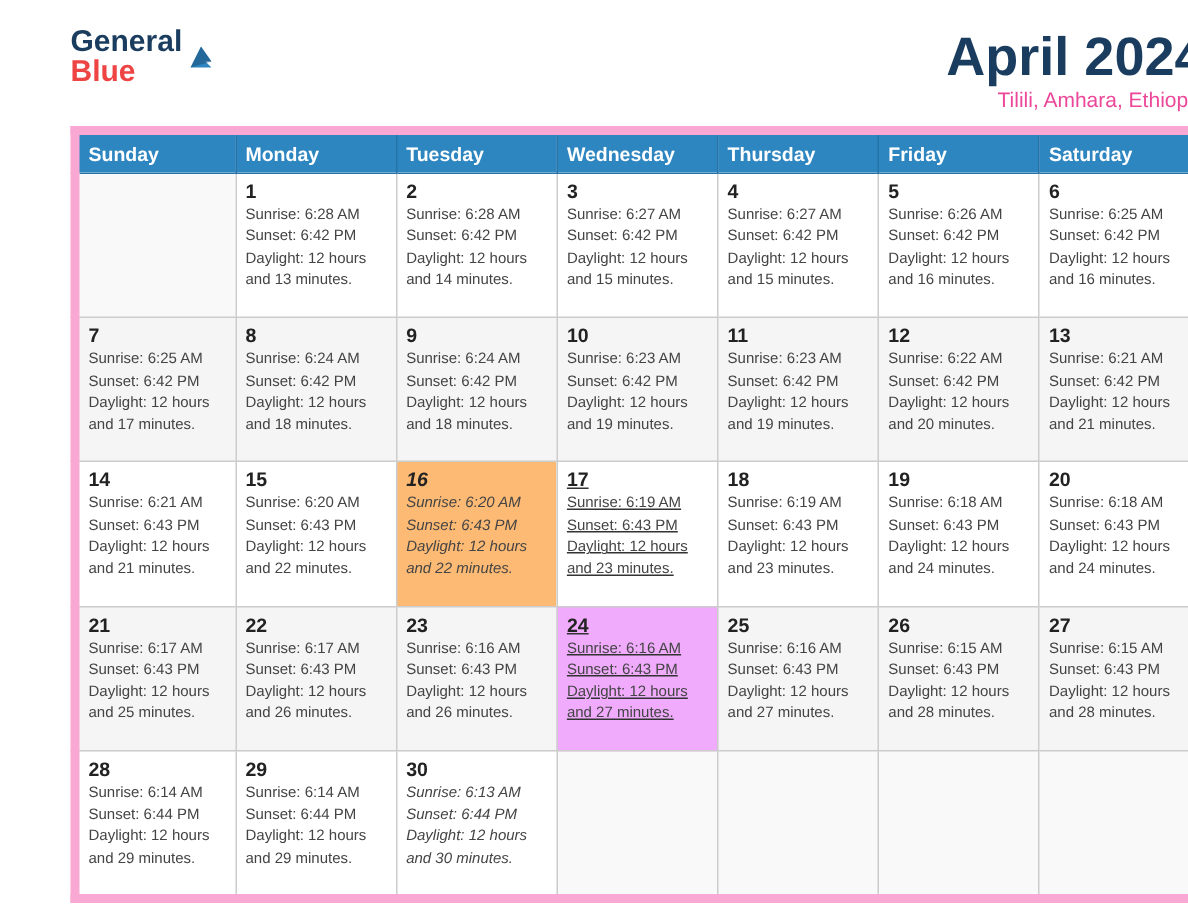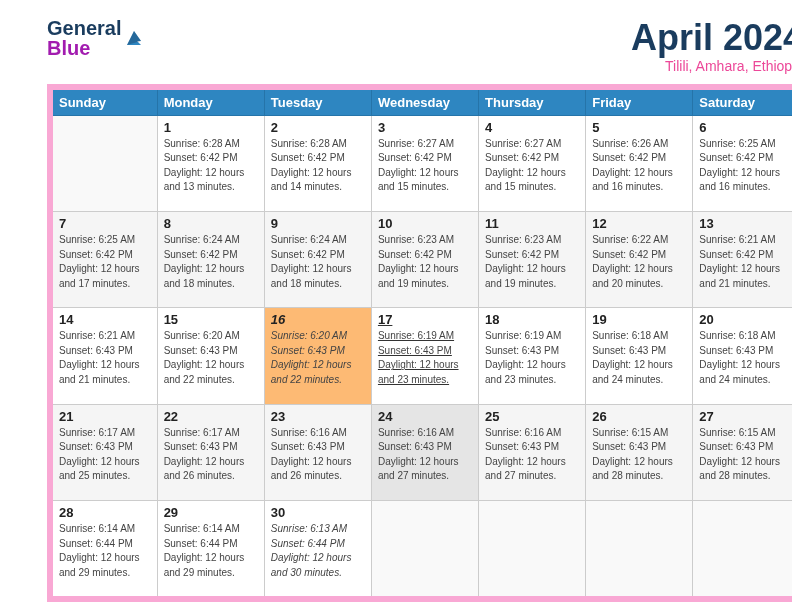--- a/index.html
+++ b/index.html
@@ -85,21 +85,21 @@
   </style>
 </head>
 <body>
 
 <div class="page">
   <div class="header">
     <div class="logo">
       <div style="display:flex;align-items:center;gap:2px;">
         <div style="display:flex;flex-direction:column;line-height:1;">
           <span style="font-size:20px;font-weight:bold;color:#1a3c5e;">General</span>
-          <span style="font-size:20px;font-weight:bold;color:#a21caf;">Blue</span>
+          <span style="font-size:20px;font-weight:bold;color:#ef4444;">Blue</span>
         </div>
         <svg width="22" height="22" viewBox="0 0 22 22">
           <polygon points="4,18 11,4 18,14 14,14 18,18" fill="#2e86c1"></polygon>
           <polygon points="4,18 11,4 18,14" fill="#1a3c5e" opacity="0.4"></polygon>
         </svg>
       </div>
     </div>
     <div class="title-area">
       <div class="month-title">April 2024</div>
       <div class="subtitle">Tilili, Amhara, Ethiopia</div>
@@ -281,21 +281,21 @@
 Daylight: 12 hours
 and 26 minutes.</div>
           </td>
           <td style="background: rgb(245, 245, 245);">
             <span class="day-number">23</span>
             <div class="day-info" style="white-space: pre-line;">Sunrise: 6:16 AM
 Sunset: 6:43 PM
 Daylight: 12 hours
 and 26 minutes.</div>
           </td>
-          <td style="background: #e5e5e5;">
+          <td style="background: #f0abfc; text-decoration: underline;">
             <span class="day-number">24</span>
             <div class="day-info" style="white-space: pre-line;">Sunrise: 6:16 AM
 Sunset: 6:43 PM
 Daylight: 12 hours
 and 27 minutes.</div>
           </td>
           <td style="background: rgb(245, 245, 245);">
             <span class="day-number">25</span>
             <div class="day-info" style="white-space: pre-line;">Sunrise: 6:16 AM
 Sunset: 6:43 PM

